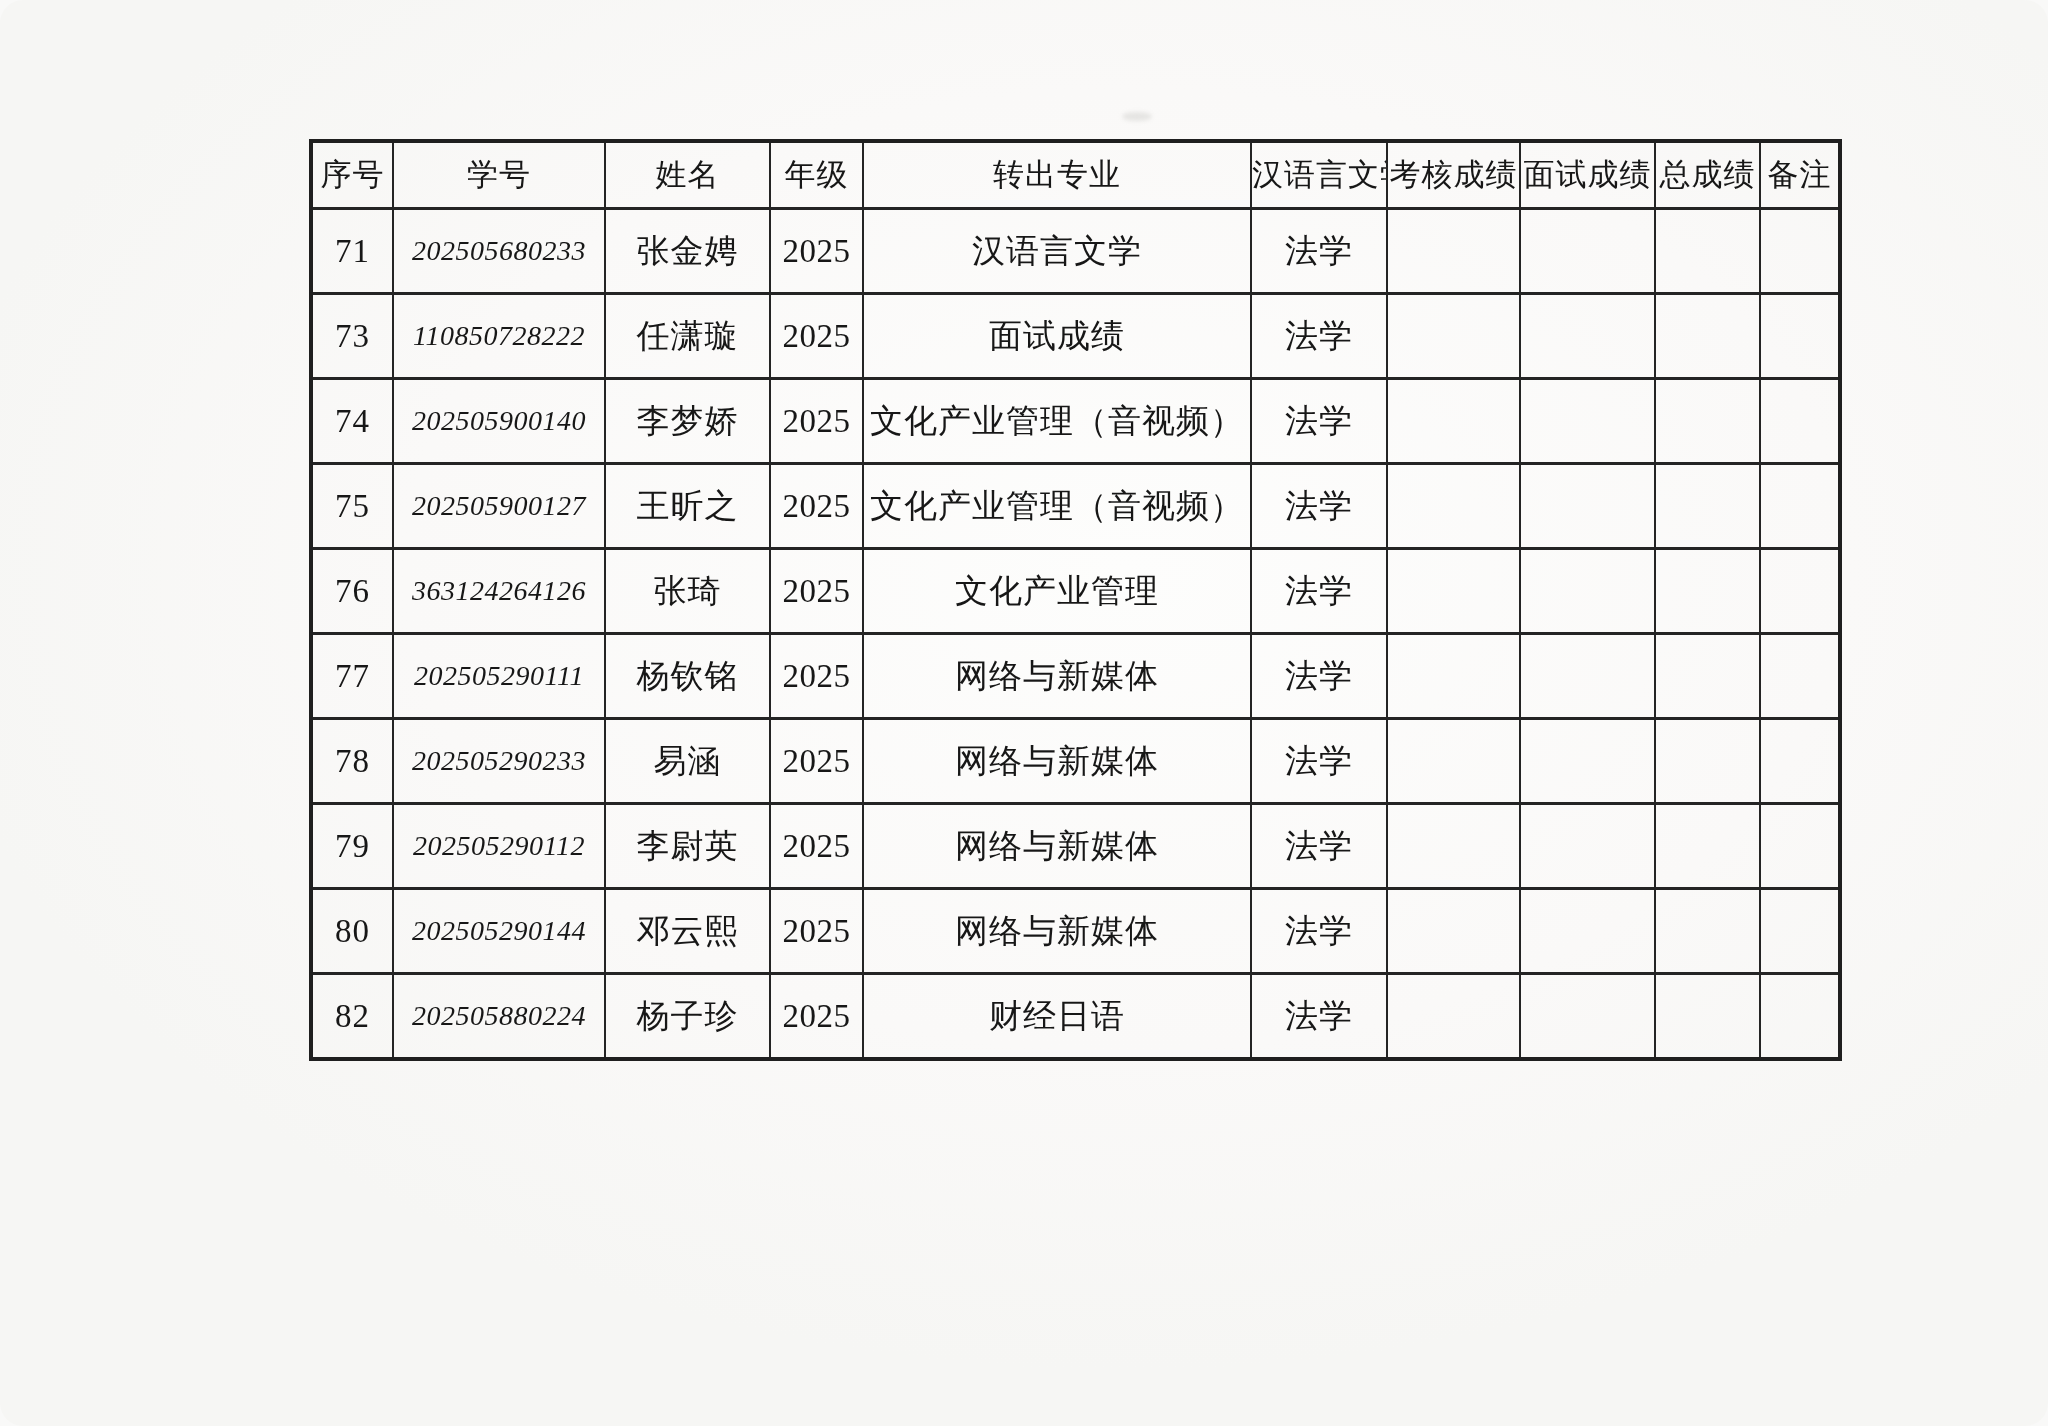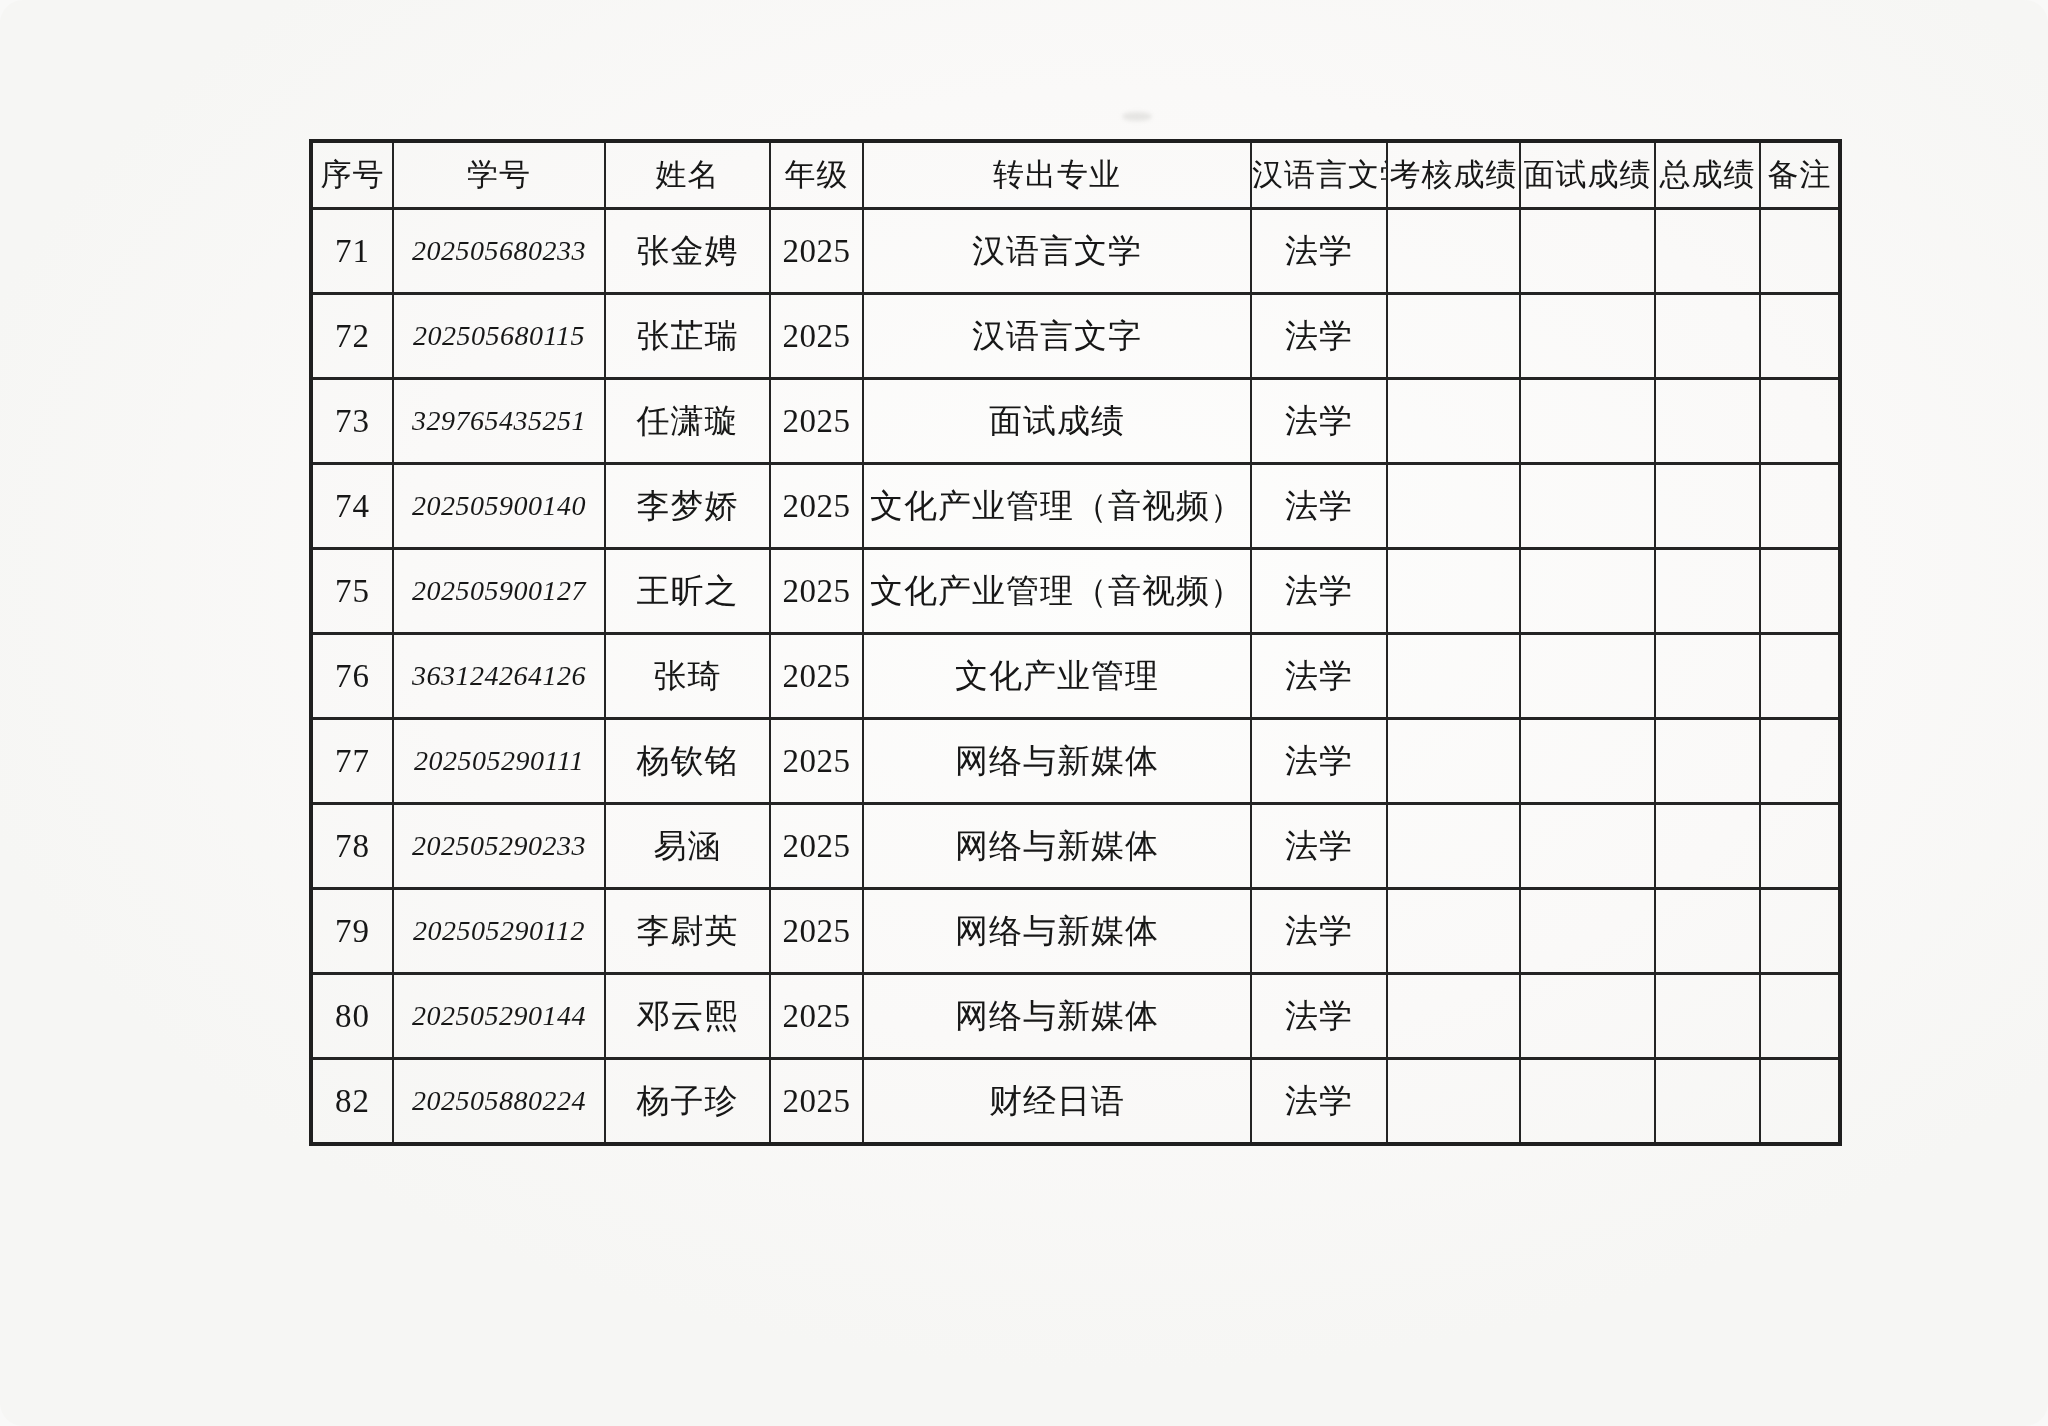--- a/index.html
+++ b/index.html
@@ -112,34 +112,22 @@
           <td class="name">张金娉</td>
           <td class="grade">2025</td>
           <td class="from_major">汉语言文学</td>
           <td class="to_major">法学</td>
           <td class="exam_score"></td>
           <td class="interview_score"></td>
           <td class="total_score"></td>
           <td class="remark"></td>
         </tr>
         <tr>
-          <td class="no">72</td>
-          <td class="student_id">202505680115</td>
-          <td class="name">张芷瑞</td>
-          <td class="grade">2025</td>
-          <td class="from_major">汉语言文字</td>
-          <td class="to_major">法学</td>
-          <td class="exam_score"></td>
-          <td class="interview_score"></td>
-          <td class="total_score"></td>
-          <td class="remark"></td>
-        </tr>
-        <tr>
           <td class="no">73</td>
-          <td class="student_id">329765435251</td>
+          <td class="student_id">110850728222</td>
           <td class="name">任潇璇</td>
           <td class="grade">2025</td>
           <td class="from_major">面试成绩</td>
           <td class="to_major">法学</td>
           <td class="exam_score"></td>
           <td class="interview_score"></td>
           <td class="total_score"></td>
           <td class="remark"></td>
         </tr>
         <tr>

